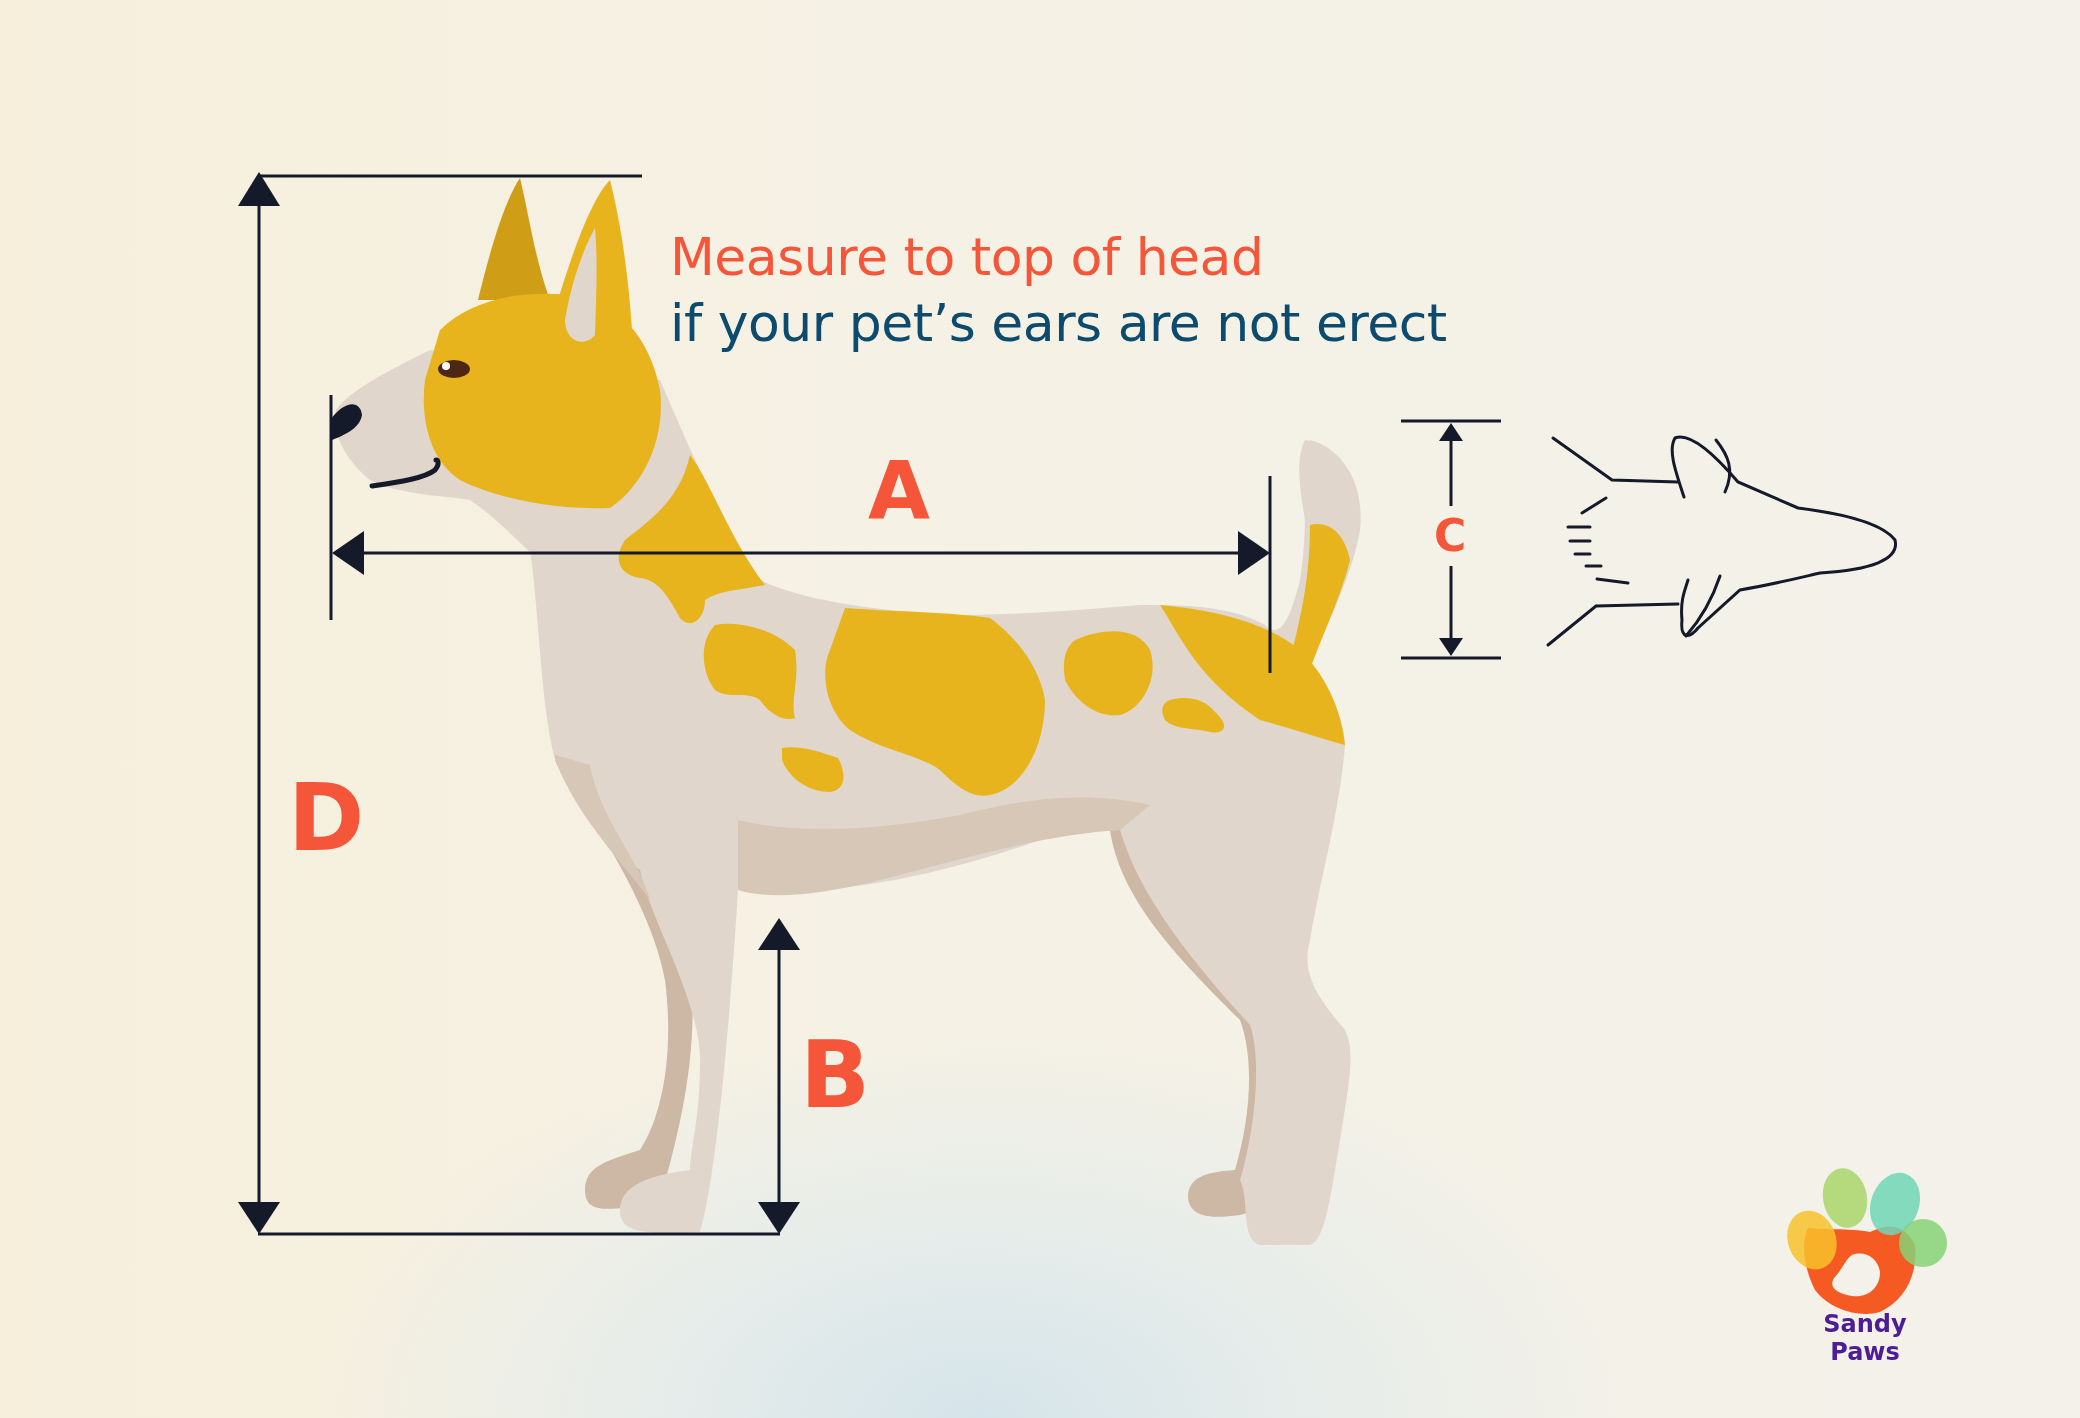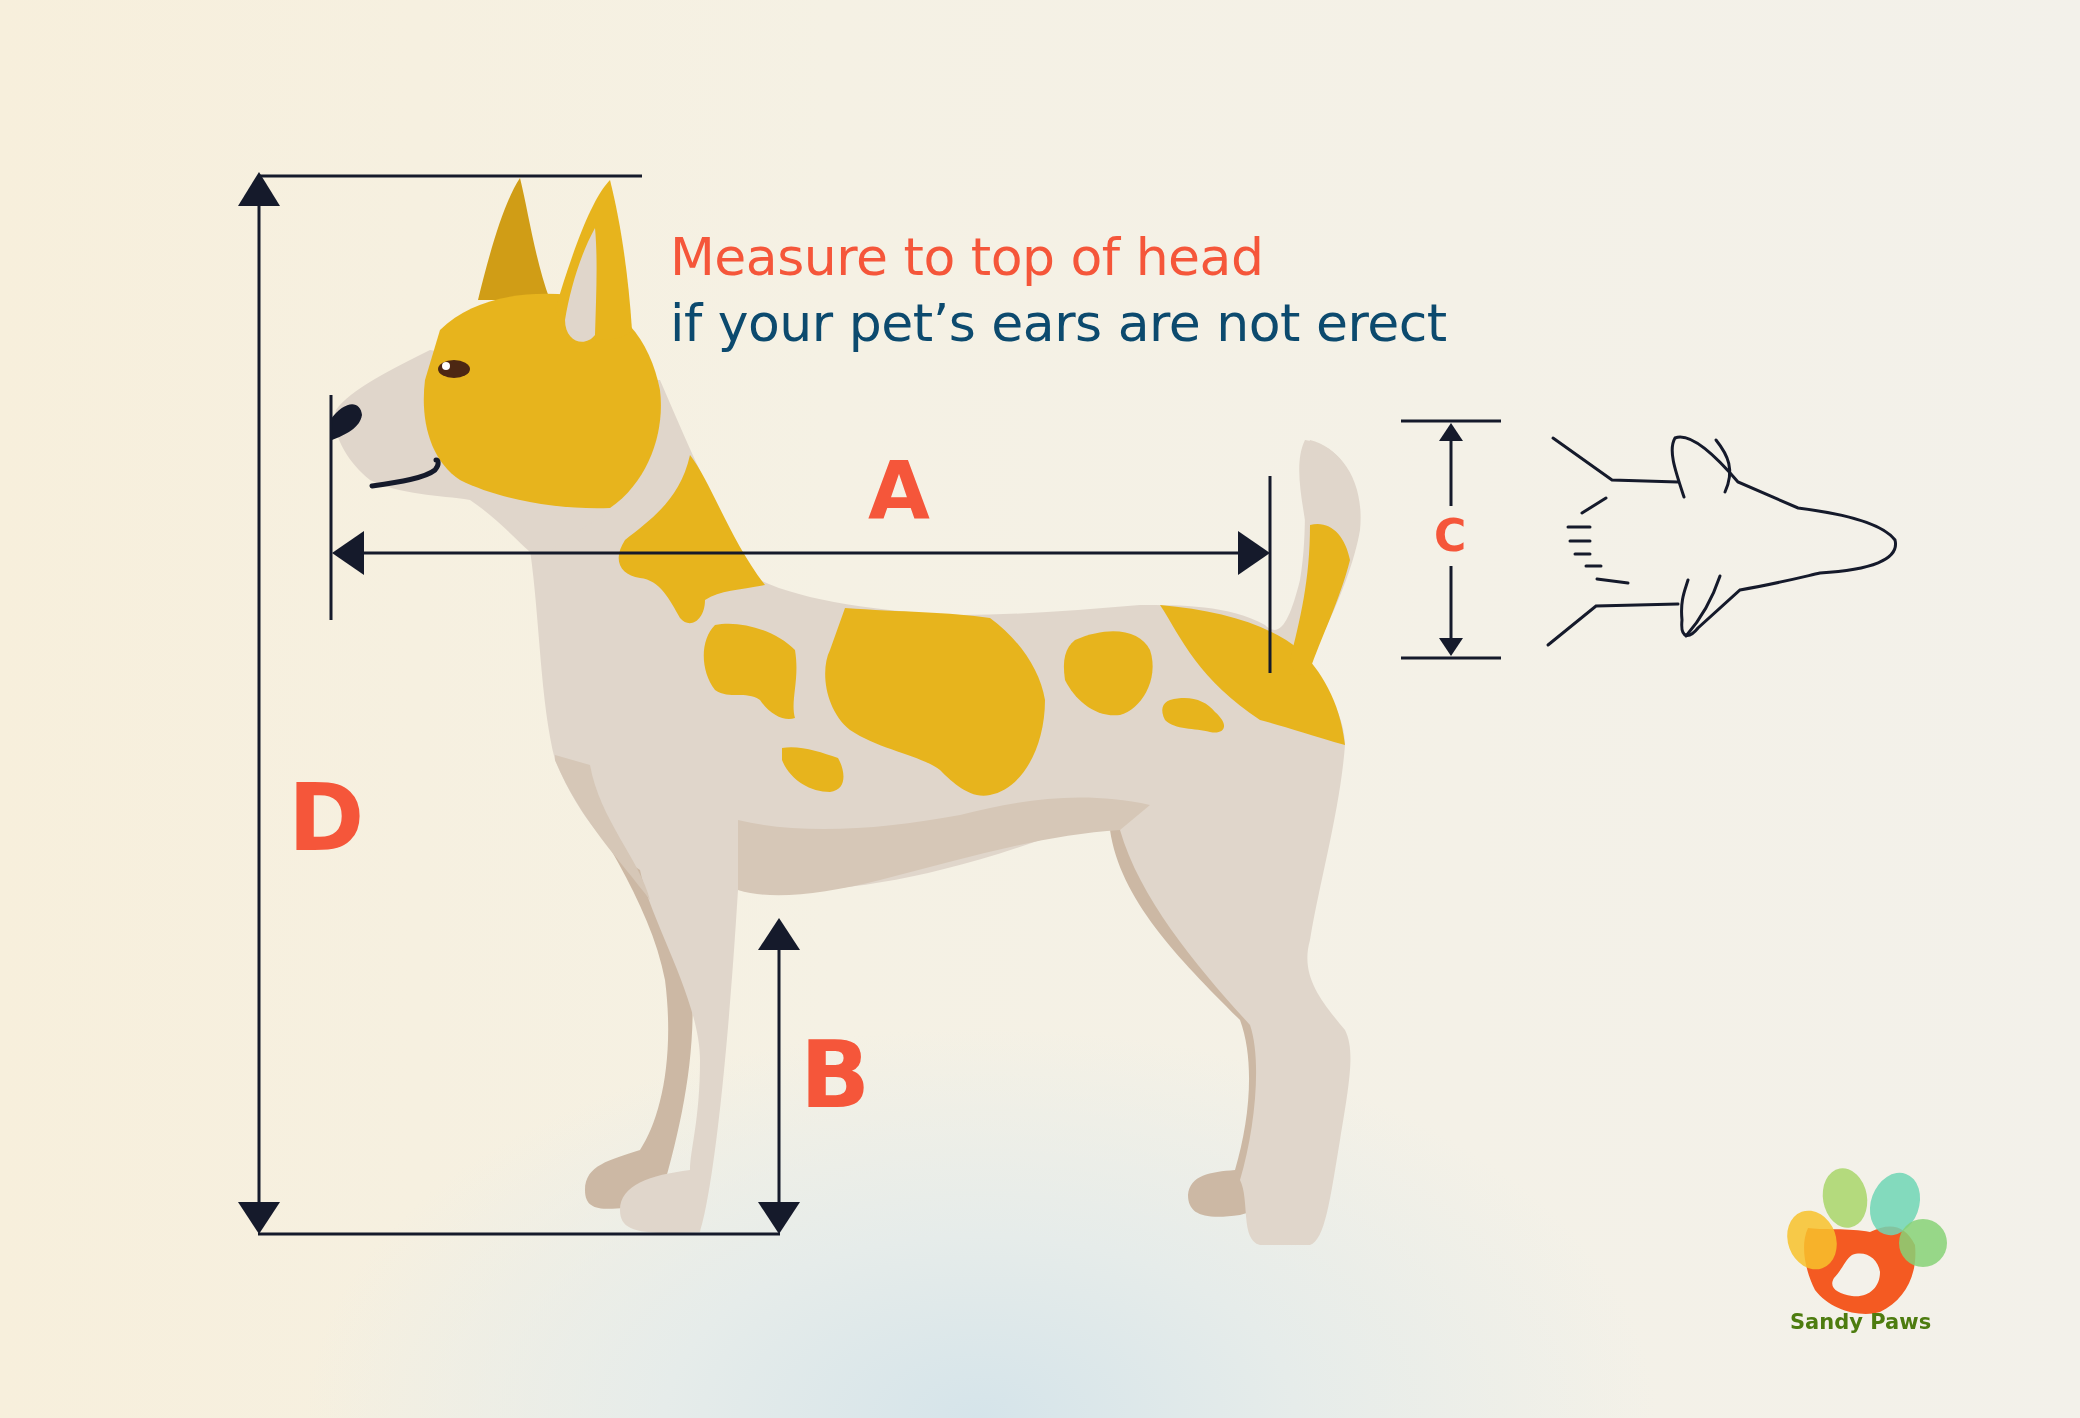--- a/index.html
+++ b/index.html
@@ -20,22 +20,22 @@
     font-weight: normal; letter-spacing: -0.5px;
   }
   .headline .l1 { color: #f5563a; font-size: 52px; line-height: 66px; display: block; }
   .headline .l2 { color: #0c4a6e; font-size: 52px; line-height: 66px; display: block; }
   .label { position: absolute; color: #f5563a; font-weight: bold; font-family: "DejaVu Sans", sans-serif; }
   .label-a { left: 868px; top: 445px; font-size: 80px; }
   .label-b { left: 800px; top: 1022px; font-size: 92px; }
   .label-c { left: 1434px; top: 510px; font-size: 44px; }
   .label-d { left: 288px; top: 765px; font-size: 92px; }
   .brand {
-    position: absolute; left: 1790px; top: 1310px; width: 150px; text-align: left;
-    color: #4d7c0f; font-weight: bold; font-size: 21px;
+    position: absolute; left: 1790px; top: 1310px; width: 150px; text-align: center;
+    color: #4c1d95; font-weight: bold; font-size: 24px;
   }
 </style>
 </head>
 <body>
 
 <div class="bg"></div>
 
 <svg class="art" width="2080" height="1418" viewBox="0 0 2080 1418">
 
   <g>

